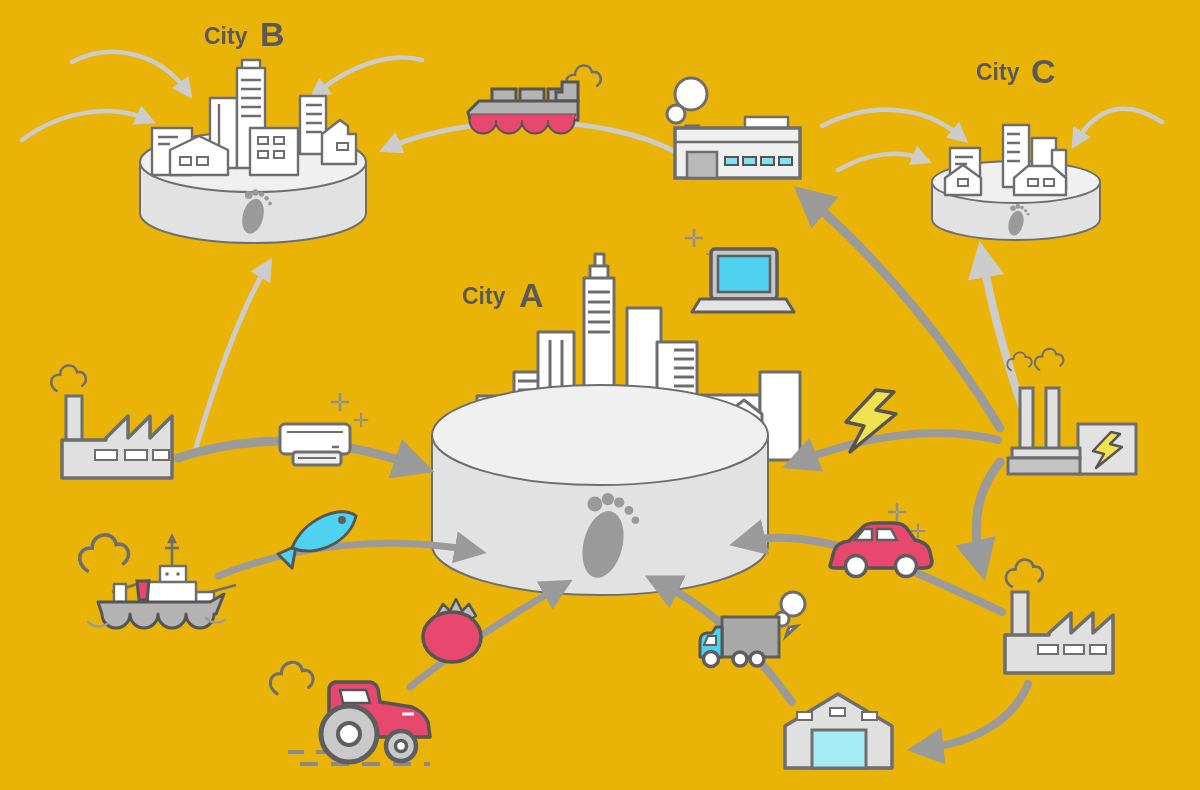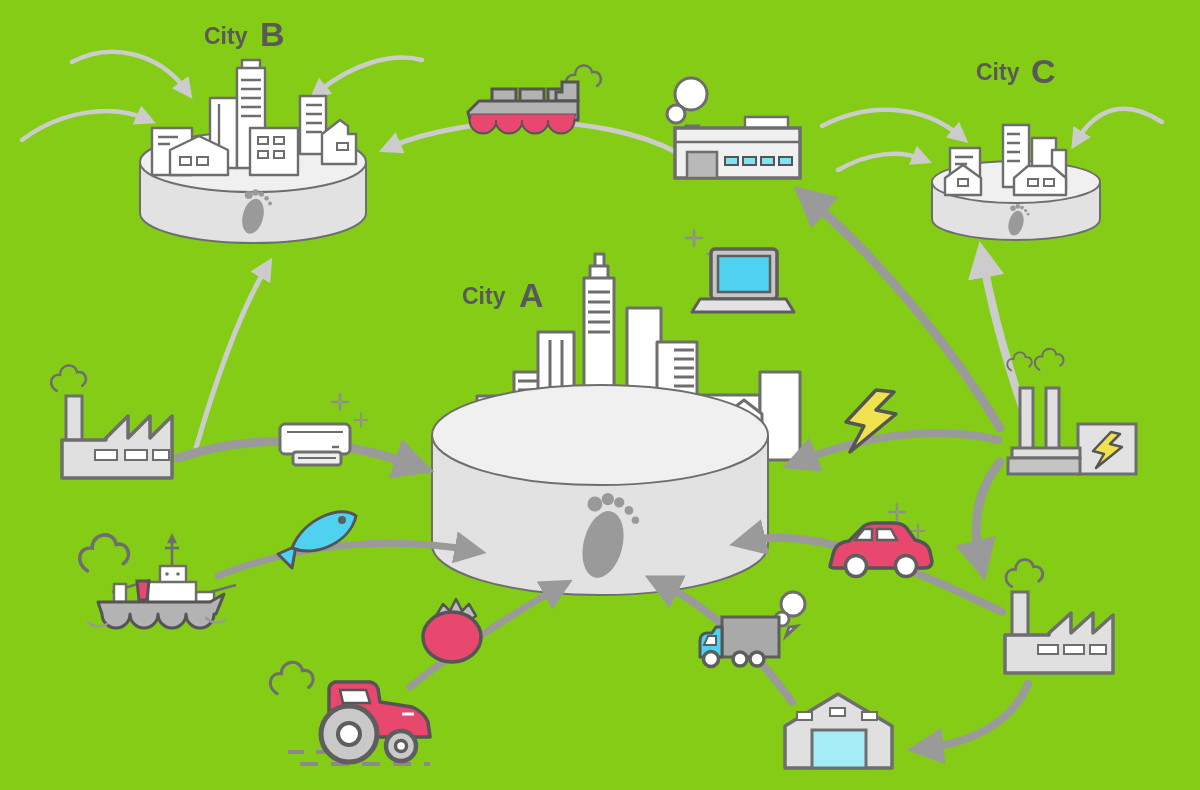--- a/index.html
+++ b/index.html
@@ -1,16 +1,16 @@
 <!DOCTYPE html>
 <html style="--outline: #6e6e6e; --outline-dark: #555555; --arrow-dark: #9a9a9a; --arrow-light: #cccccc; --platform-side: #e2e2e2; --platform-top: #f0f0f0; --footprint: #9a9a9a; --accent-red: #e8486d; --accent-cyan: #4fd2f0; --accent-cyan-light: #a5ecf7; --accent-yellow: #f0e24e; --gray-fill: #b3b3b3; --light-gray-fill: #e0e0e0; --text: #595959;"><head>
 <meta charset="utf-8">
 <style>
   html,body{margin:0;padding:0;background:#fff;}
-  .stage{position:relative;width:1200px;height:790px;background:#84cc16;overflow:hidden;
+  .stage{position:relative;width:1200px;height:790px;background:#eab308;overflow:hidden;
          font-family:"Liberation Sans", sans-serif;}
   svg{display:block;}
   .bld  { fill:#fff; stroke:var(--outline); stroke-width:2.4; stroke-linejoin:round; }
   .bldA { stroke-width:3; }
   .win  { fill:#fff; stroke:var(--outline); stroke-width:2; }
   .pl-top  { fill:var(--platform-top);  stroke:var(--outline); stroke-width:2; }
   .pl-side { fill:var(--platform-side); stroke:var(--outline); stroke-width:2; }
   .fp { fill:var(--footprint); }
   .arrow-l { stroke:var(--arrow-light); fill:none; stroke-linecap:round; }
   .arrow-d { stroke:var(--arrow-dark);  fill:none; stroke-linecap:round; }

